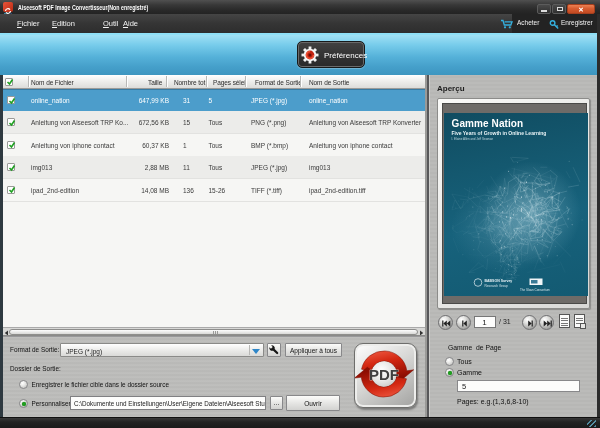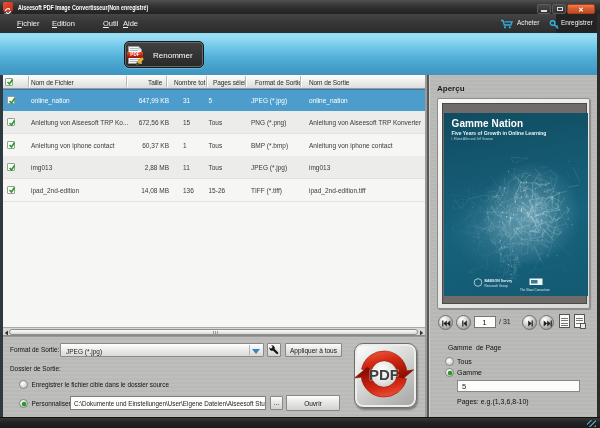--- a/index.html
+++ b/index.html
@@ -8,21 +8,21 @@
 #titlebar { left:0; top:0; width:600px; height:14px; background:linear-gradient(180deg,#505050 0%,#383838 35%,#2a2a2a 70%,#232323 100%); }
 #title-text { left:18px; top:2.5px; font-size:8px; font-weight:bold; color:#fff; transform:scaleX(0.66); transform-origin:0 0; white-space:nowrap; }
 #appicon { left:3px; top:2px; width:10px; height:10px; border-radius:2px; background:linear-gradient(135deg,#e9543a,#b92a12); }
 .winbtn { top:3.5px; height:10px; border-radius:2px; }
 #btn-min { left:537px; width:14px; background:linear-gradient(180deg,#4a4a4a,#303030); border:1px solid #5c5c5c; }
 #btn-min i { position:absolute; left:3px; top:5.5px; width:6px; height:1.5px; background:#ddd; }
 #btn-max { left:552px; width:14px; background:linear-gradient(180deg,#4a4a4a,#303030); border:1px solid #5c5c5c; }
 #btn-max i { position:absolute; left:3.5px; top:2px; width:6px; height:4.5px; border:1.4px solid #ddd; }
 #btn-close { left:567px; width:28px; background:linear-gradient(180deg,#ec8052,#d75c30 45%,#c24a22); border:1px solid #a53f1e; color:#fff; font-size:6.5px; font-weight:bold; text-align:center; line-height:9px; }
 
-#menubar { left:0; top:14px; width:556px; height:19px; background:linear-gradient(180deg,#454545,#353535 50%,#2d2d2d); }
+#menubar { left:0; top:14px; width:512px; height:19px; background:linear-gradient(180deg,#454545,#353535 50%,#2d2d2d); }
 .menu-item { top:5px; color:#f2f2f2; font-size:7.5px; }
 .menu-item u { text-decoration:underline; }
 #cyanline { left:0; top:33px; width:600px; height:2px; background:#8edff6; }
 
 #toolbar { left:0; top:35px; width:600px; height:40px; background:linear-gradient(180deg,#a0e0f4 0%,#77cceb 25%,#55b1d9 55%,#459fca 80%,#3d96c0 100%); }
 .tbtn { top:6px; height:27px; border-radius:5px; background:linear-gradient(180deg,#424242 0%,#353535 45%,#292929 100%); border:1px solid #17191a; box-shadow:inset 0 0 0 1px #6a6a6a, 0 1px 1px rgba(255,255,255,0.25); color:#fff; font-size:8px; }
 .tbtn .lbl { position:absolute; top:9px; color:#fff; }
 
 .pdficon { position:absolute; width:14px; height:18px; }
 .pdficon .page { position:absolute; left:0; top:0; width:14px; height:18px; background:#f6f6f4; border:0.5px solid #999; }
@@ -126,34 +126,37 @@
     </svg>
   <div class="abs menu-item" style="left:517px;font-size:6.5px">Acheter</div>
   <svg class="abs" style="left:549px;top:4.5px" width="11" height="11">
       <circle cx="3.6" cy="4" r="2.3" fill="none" stroke="#35b0de" stroke-width="1.4"></circle>
       <path d="M5.4 5.8 L9.2 9.6 M7.4 7.8 l1.3 -1.2" stroke="#35b0de" stroke-width="1.4" fill="none"></path>
     </svg>
   <div class="abs menu-item" style="left:561px;font-size:6.5px">Enregistrer</div>
 </div>
 <div class="abs" id="cyanline"></div>
 <div class="abs" id="toolbar">
-  <div class="abs tbtn" style="left:124px;width:80px">
-    <div class="pdficon" style="left:3px;top:3.5px">
-        <div class="page"></div>
-        <div class="ltop"></div>
-        <div class="lbot"></div>
-        <div class="fold"></div>
-        <div class="fold2"></div>
-        <div class="band">PDF</div>
-      <svg class="badge" style="right:-3px;bottom:-2px" width="10" height="10">
-          <path d="M1 9 L2.2 6 L7 1.2 L8.8 3 L4 7.8 Z" fill="#f2c21e" stroke="#8a6a00" stroke-width="0.6"></path>
-          <path d="M1 9 L2.2 6 L4 7.8 Z" fill="#3a3a3a"></path>
-        </svg>
-      </div>
-    <div class="lbl" style="left:28px">Renommer</div>
+  <div class="abs tbtn" style="left:297px;width:68px">
+    <svg style="position:absolute;left:2px;top:3px" width="20" height="20">
+      <g fill="#f2f2f2">
+          <circle cx="10" cy="10" r="6.2"></circle>
+        </g>
+      <g stroke="#f2f2f2" stroke-width="2.8">
+          <line x1="10" y1="1.5" x2="10" y2="18.5"></line>
+          <line x1="1.5" y1="10" x2="18.5" y2="10"></line>
+          <line x1="4" y1="4" x2="16" y2="16"></line>
+          <line x1="16" y1="4" x2="4" y2="16"></line>
+        </g>
+      <circle cx="10" cy="10" r="5.8" fill="#f6f6f6"></circle>
+      <circle cx="10" cy="10" r="4.4" fill="#c22210"></circle>
+      <path d="M10 5.9 a4.1 4.1 0 1 0 4.1 4.1 l-1.4 0 a2.7 2.7 0 1 1-2.7-2.7 Z" fill="#ef5438"></path>
+      <circle cx="10" cy="10" r="1.5" fill="#6e0f08"></circle>
+    </svg>
+    <div class="lbl" style="left:26px">Préférences</div>
   </div>
 </div>
 <div class="abs" id="table-wrap">
   <div class="abs" id="thead">
     <div class="cb" style="left:2px;top:2.5px">
         <svg width="8" height="8">
           <path d="M1.5 4 L3.5 6 L6.5 1.5" fill="none" stroke="#1fa022" stroke-width="1.6"></path>
         </svg>
       </div>
     <div class="th" style="left:28px">Nom de Fichier</div>

